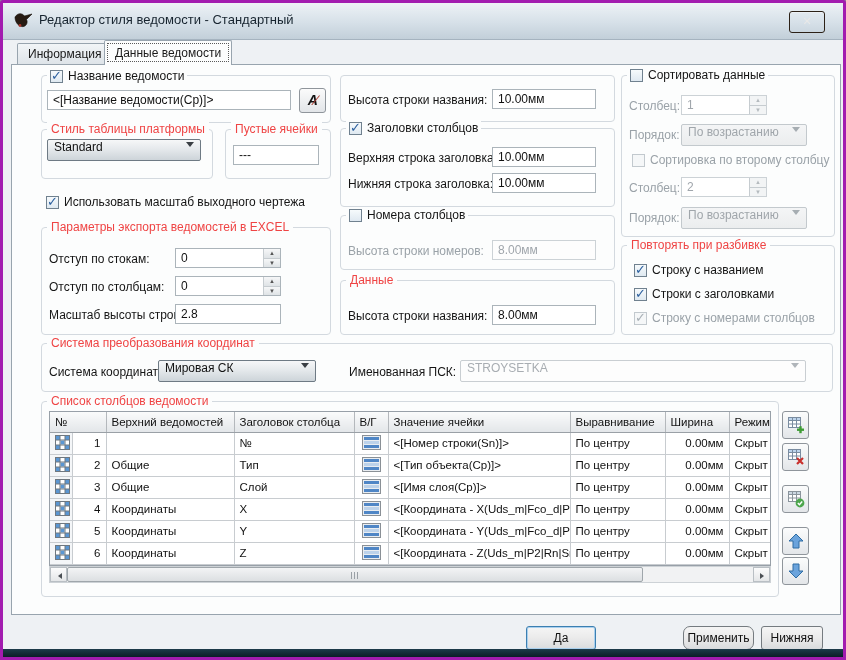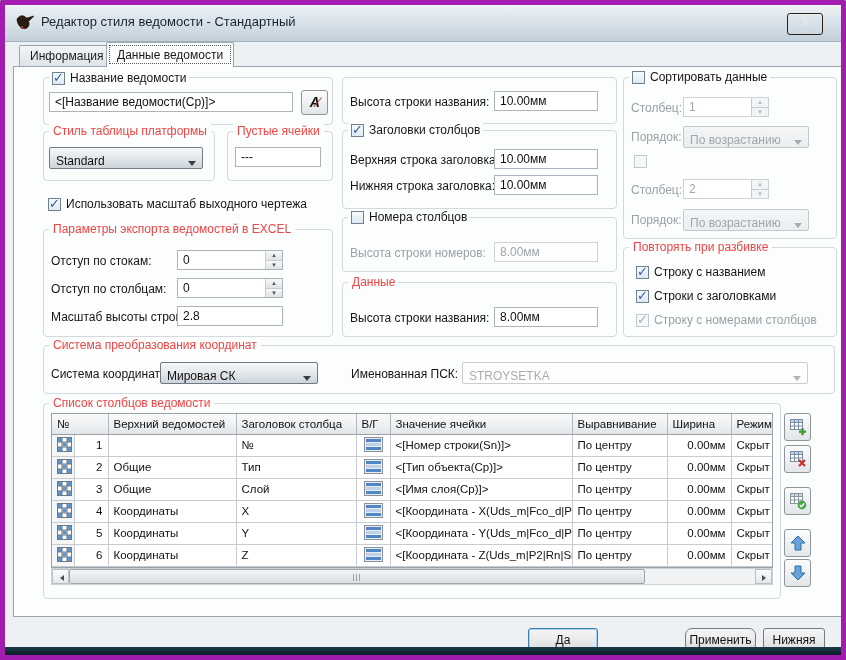--- a/index.html
+++ b/index.html
@@ -1,16 +1,16 @@
 <!DOCTYPE html>
 <html><head>
 <meta charset="utf-8">
 <style>
   html,body{margin:0;padding:0;background:#8a8f94;font-family:"Liberation Sans","DejaVu Sans",sans-serif;}
-  .dlg{position:relative;width:846px;height:660px;background:#eef1f4;border:5px solid #a21caf;
+  .dlg{position:relative;width:846px;height:660px;background:#eef1f4;border:3px solid #a21caf;
        box-sizing:border-box;border-radius:3px 3px 0 0;overflow:hidden;}
   
   .titlebar{position:absolute;left:0;top:0;width:100%;height:36px;
     background:linear-gradient(#edf2f6,#d6e0e8 55%,#c2cfd9);border-bottom:1px solid #a5b3bf;border-radius:3px 3px 0 0;}
   .title-text{position:absolute;left:36px;top:9px;font-size:13px;color:#17242f;white-space:nowrap;}
   .app-icon{position:absolute;left:10px;top:7px;width:22px;height:22px;}
   .close-btn{position:absolute;right:18px;top:8px;width:34px;height:20px;border:1px solid #2c2117;border-radius:3px;
     background:linear-gradient(#9b8ema 0%,#8b7462 0%,#5f4a3a 50%,#3c2d21 100%);
     box-shadow:inset 0 1px 0 rgba(255,255,255,.35);color:#e8e8e8;font-size:11px;font-weight:bold;
     text-align:center;line-height:18px;cursor:pointer;}
@@ -34,21 +34,21 @@
   .cb{position:absolute;display:flex;align-items:center;gap:5px;font-size:12px;color:#151515;
       background:#fcfdfd;padding:0 3px;z-index:4;cursor:default;white-space:nowrap;}
   .cb .bx{width:13px;height:13px;box-sizing:border-box;border:1px solid #70818f;
       background:linear-gradient(#f6fafc,#dfe9f1);position:relative;flex:none;}
   .cb.on .bx::after{content:"✓";position:absolute;left:0px;top:-3px;font-size:13px;font-weight:bold;color:#2b5f9e;}
   .cb.dis{color:#9aa2a8;}
   .cb.dis .bx{border-color:#c2c9ce;background:#f5f7f8;}
   .cb.dis.on .bx::after{color:#a7afb5;}
   
   .combo{position:absolute;box-sizing:border-box;height:22px;border:1px solid #6e7a84;border-radius:2px;
-    background:linear-gradient(#f6f7f8,#e4e8eb 48%,#cdd4d9);display:flex;align-items:flex-end;
+    background:linear-gradient(#f6f7f8,#e4e8eb 48%,#cdd4d9);display:flex;align-items:flex-start;
     font-size:12px;color:#111;padding-left:6px;z-index:3;cursor:default;}
   .combo .ar{margin-left:auto;margin-right:6px;width:0;height:0;
     border:4px solid transparent;border-top:5px solid #3a3f44;transform:translateY(2px);}
   .combo.dis{border-color:#c3c9cd;background:linear-gradient(#f4f5f6,#ebedee);color:#a0a6ab;}
   .combo.dis .ar{border-top-color:#a6adb2;}
   .combo.flat{border-color:#c9ced2;background:#fdfdfd;color:#a8adb2;}
   .combo.flat .ar{border-top-color:#b0b5ba;}
   
   .spin{position:absolute;box-sizing:border-box;height:20px;border:1px solid #abb4ba;background:#fff;
     display:flex;z-index:3;}
@@ -126,21 +126,21 @@
   <div class="gb" style="left:38px;top:72px;width:288px;height:46px;"></div>
   <div class="cb on" style="left:44px;top:66px;">
     <span class="bx"></span>
     <span>Название ведомости</span>
   </div>
   <input class="txt" style="left: 44px; top: 87px; width: 244px;" value="&lt;[Название ведомости(Ср)]&gt;">
   <div class="fontbtn" style="left:296px;top:85px;"><span>A</span><span class="pen">∕</span></div>
 
   <div class="gb" style="left:38px;top:126px;width:170px;height:48px;"></div>
   <span class="gb-t" style="left:44px;top:119px;">Стиль таблицы платформы</span>
-  <div class="combo" style="left:44px;top:142px;width:154px;">
+  <div class="combo" style="left:44px;top:136px;width:154px;">
     <span>Standard</span>
     <span class="ar"></span>
   </div>
 
   <div class="gb" style="left:222px;top:126px;width:104px;height:48px;"></div>
   <span class="gb-t" style="left:228px;top:119px;">Пустые ячейки</span>
   <input class="txt" style="left: 230px; top: 142px; width: 86px;" value="---">
 
   <div class="cb on" style="left:40px;top:192px;justify-content:space-between;">
     <span class="bx"></span>
@@ -208,20 +208,21 @@
         <div>▼</div>
       </span>
   </div>
   <span class="lbl dis" style="left:626px;top:125px;">Порядок:</span>
   <div class="combo dis" style="left:678px;top:121px;width:126px;">
     <span>По возрастанию</span>
     <span class="ar"></span>
   </div>
   <div class="cb dis" style="left:626px;top:150px;">
     <span class="bx"></span>
+    <span>Сортировка по второму столбцу</span>
   </div>
   <span class="lbl dis" style="left:626px;top:178px;">Столбец:</span>
   <div class="spin dis" style="left:678px;top:174px;width:86px;">
     <span class="v">2</span>
     <span class="btns">
         <div>▲</div>
         <div>▼</div>
       </span>
   </div>
   <span class="lbl dis" style="left:626px;top:208px;">Порядок:</span>

